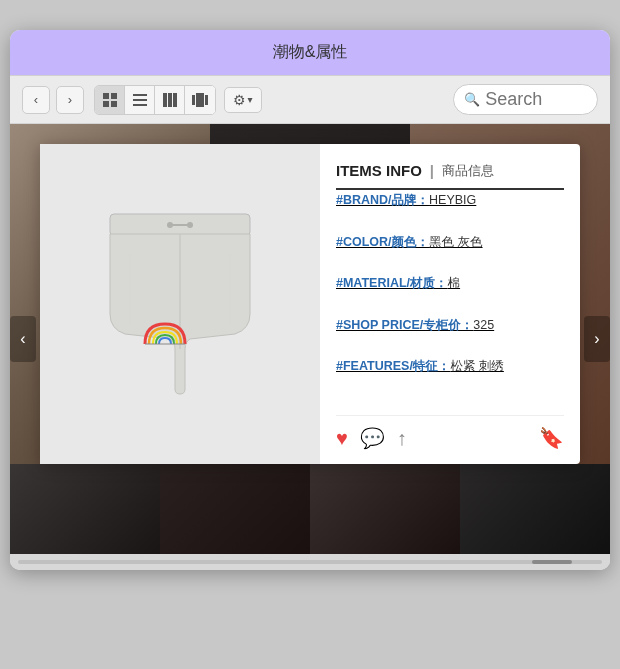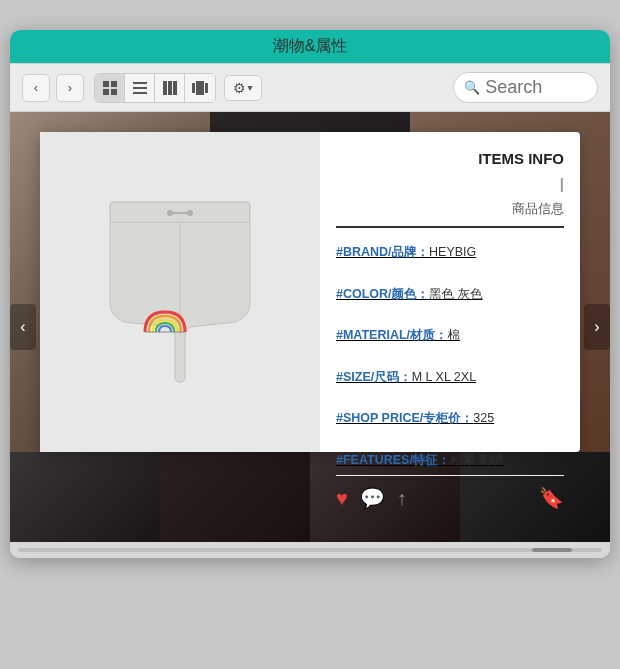--- a/index.html
+++ b/index.html
@@ -14,23 +14,23 @@
     .window {
       width: 600px;
       margin: 30px auto 0;
       background: #f0f0f0;
       border-radius: 10px;
       box-shadow: 0 4px 20px rgba(0,0,0,0.3);
       overflow: hidden;
     }
 
     .title-bar {
-      background: #14b8a6;
+      background: #c4b5fd;
       text-align: center;
-      padding: 6px 16px;
+      padding: 12px 16px;
       font-size: 16px;
       font-weight: 500;
       color: #333;
       border-bottom: 1px solid #d0d0d0;
     }
 
     .toolbar {
       display: flex;
       align-items: center;
       padding: 8px 12px;
@@ -213,27 +213,26 @@
       flex: 1;
       padding: 18px 16px 14px;
       display: flex;
       flex-direction: column;
     }
 
     .info-title {
       font-size: 15px;
       font-weight: 700;
       color: #222;
-      margin-bottom: 16px;
+      margin-bottom: 2px;
       padding-bottom: 8px;
       border-bottom: 2px solid #333;
       display: flex;
-      align-items: flex-end;
+      align-items: flex-start;
       gap: 8px;
-      flex-direction: column;
     }
     .info-title-cn {
       font-size: 13px;
       font-weight: 400;
       color: #555;
     }
 
     .info-rows {
       flex: 1;
       display: flex;
@@ -424,23 +423,20 @@
           <div class="info-row">
             <span class="label">#BRAND/品牌：</span><span>HEYBIG</span>
           </div>
           <div class="info-row">
             <span class="label">#COLOR/颜色：</span><span>黑色 灰色</span>
           </div>
           <div class="info-row">
             <span class="label">#MATERIAL/材质：</span><span>棉</span>
           </div>
           <div class="info-row">
-            <span class="label">#SIZE/尺码：</span><span>M L XL 2XL</span>
-          </div>
-          <div class="info-row">
             <span class="label">#SHOP PRICE/专柜价：</span><span>325</span>
           </div>
           <div class="info-row">
             <span class="label">#FEATURES/特征：</span><span>松紧 刺绣</span>
           </div>
         </div>
 
         <div class="action-bar">
           <span class="action-icon heart-icon">♥</span>
           <span class="action-icon comment-icon">💬</span>

